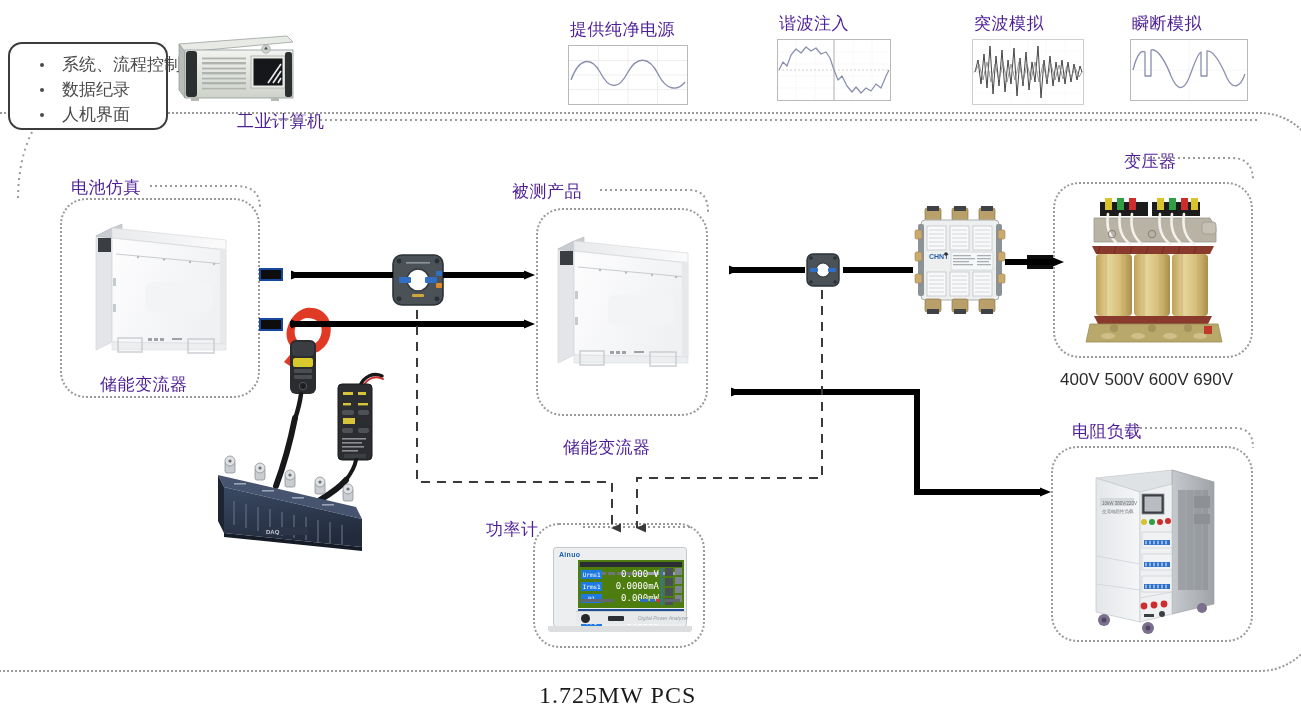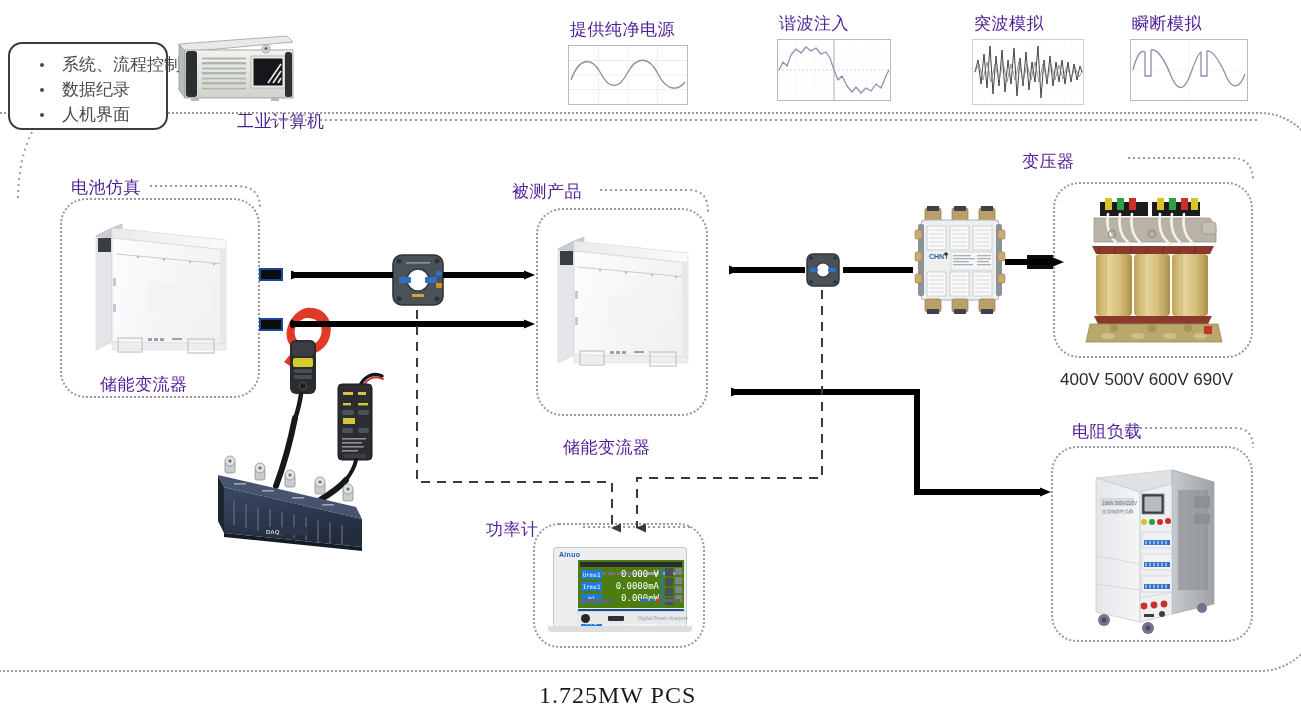--- a/index.html
+++ b/index.html
@@ -359,21 +359,21 @@
       <g fill="#9ea1a5">
         <rect x="62" y="120" width="4" height="3"></rect>
           <rect x="68" y="120" width="4" height="3"></rect>
         <rect x="74" y="120" width="4" height="3"></rect>
           <rect x="86" y="120" width="10" height="2"></rect>
       </g>
     </svg>
   </div>
   <div class="lbl abs" style="left:563px; top:436px;">储能变流器</div>
 
-  <div class="lbl abs" style="left:1022px; top:150px;">变压器</div>
+  <div class="lbl abs" style="left:1124px; top:150px;">变压器</div>
   <div class="dgroup abs" style="left:1053px; top:182px; width:200px; height:176px;"></div>
   <svg class="abs" style="left:0; top:0;" width="1301" height="718" pointer-events="none">
     <path d="M1128 158 L1232 158 C 1246 158, 1253 166, 1253 180" stroke="#9a9a9a" stroke-width="2" fill="none" stroke-dasharray="2,3"></path>
   </svg>
 
   <div class="abs" style="left:1076px; top:194px; width:152px; height:158px;">
     <svg width="152" height="158" viewBox="0 0 152 158">
 
       <rect x="24" y="8" width="48" height="14" fill="#1c1c1c"></rect>
       <rect x="76" y="8" width="48" height="14" fill="#1c1c1c"></rect>

